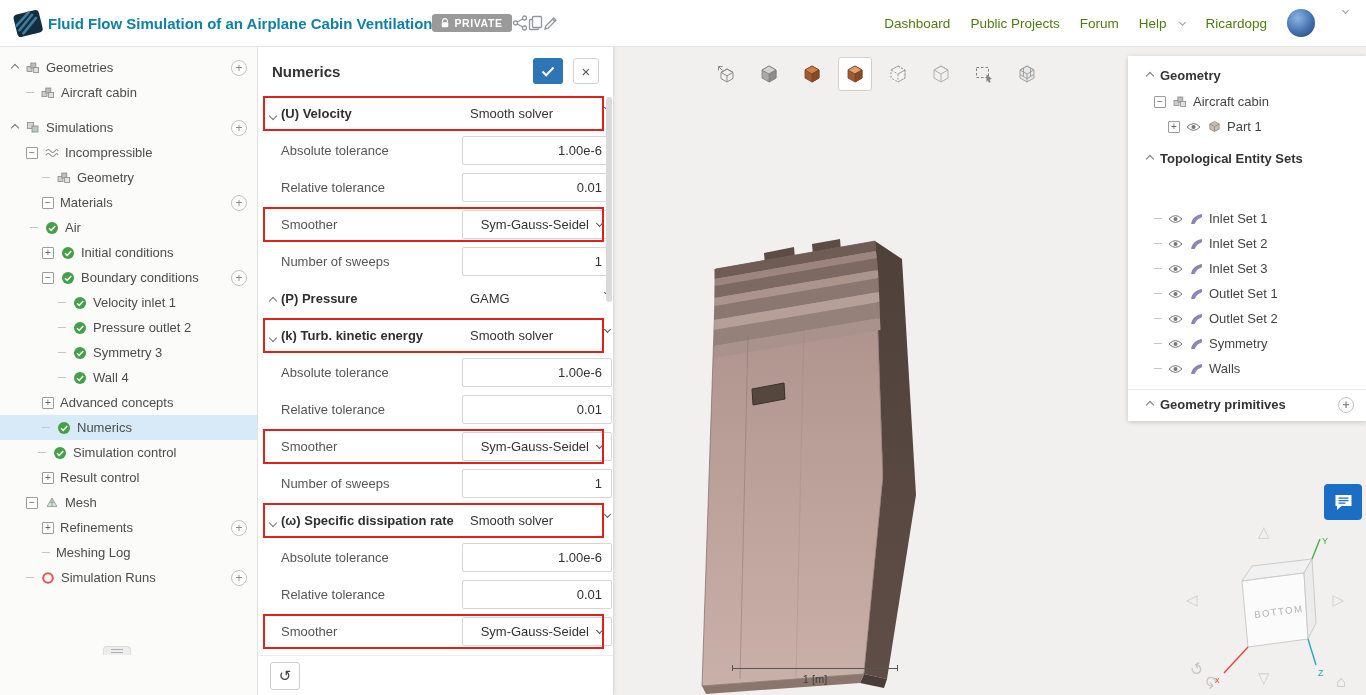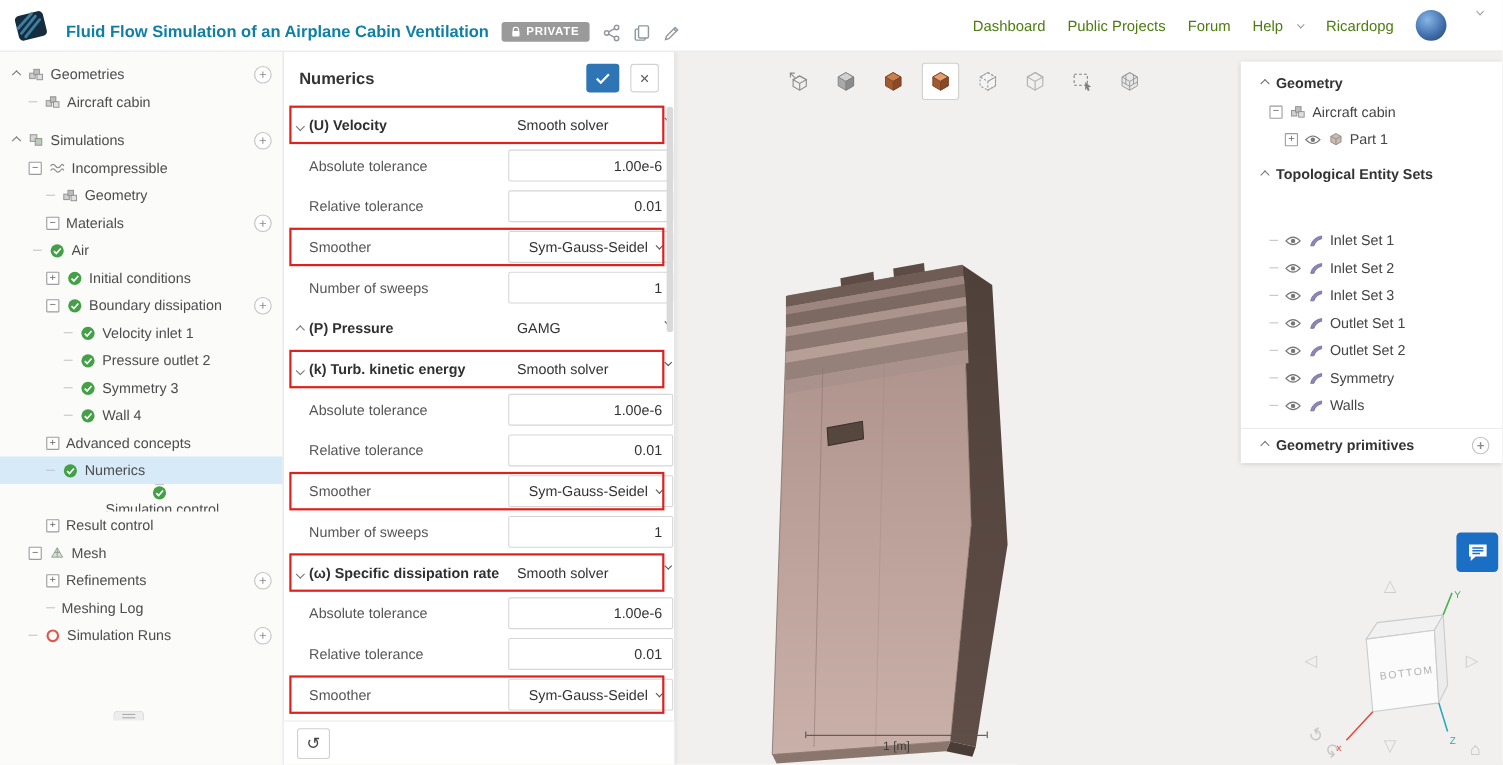--- a/index.html
+++ b/index.html
@@ -2,21 +2,21 @@
 <html style="--title: #0e7fa5; --accent: #2e75b6; --highlight: #e0201c; --check-green: #43a047; --selected-bg: #d6eaf8; --badge-gray: #9a9a9a; --chat-blue: #1a6fc4;"><head>
 <meta charset="utf-8">
 <style>
   *{margin:0;padding:0;box-sizing:border-box}
   html,body{width:1366px;height:695px}
   body{font-family:"Liberation Sans",sans-serif;background:#fff;overflow:hidden}
   #app{position:relative;width:1366px;height:695px}
 
   
   #topbar{position:absolute;top:0;left:0;right:0;height:47px;background:#fff;border-bottom:1px solid #e6e6e6;display:flex;align-items:center;justify-content:space-between;padding:0 18px 0 8px;z-index:9}
-  .tb-left{display:flex;align-items:flex-end;gap:12px}
+  .tb-left{display:flex;align-items:center;gap:0}
   .proj-title{color:var(--title,#0e7fa5);font-size:15px;font-weight:bold;white-space:nowrap}
   .badge{display:inline-flex;align-items:center;gap:5px;background:var(--badge-gray,#9a9a9a);color:#fff;font-size:10.5px;font-weight:bold;letter-spacing:.6px;padding:3px 9px;border-radius:3px}
   .hic{display:inline-flex;cursor:pointer}
   .tb-right{display:flex;gap:20px;color:#4d7c0f;font-size:13.5px}
   .navlink{display:inline-flex;align-items:center;gap:6px;cursor:pointer;white-space:nowrap}
   .avatar{width:28px;height:28px;border-radius:50%;background:radial-gradient(circle at 38% 32%,#8ab5e6 0%,#4472ae 55%,#243f66 100%);display:inline-block}
 
   
   .chev{display:inline-block;width:7px;height:7px;border-right:1.4px solid #777;border-bottom:1.4px solid #777;transform:rotate(45deg)}
   .chev.up{transform:rotate(225deg)}
@@ -251,21 +251,21 @@
           <span class="tlabel">Initial conditions</span>
         </div>
         <div class="trow" style="padding-left: 42px;">
           <span class="exp">−</span>
           <span class="ticon">
             <svg width="14" height="14" viewBox="0 0 14 14">
               <circle cx="7" cy="7" r="6" fill="#43a047"></circle>
               <path d="M4 7.3 L6.2 9.4 L10.2 4.9" fill="none" stroke="#fff" stroke-width="1.5"></path>
             </svg>
           </span>
-          <span class="tlabel">Boundary dissipation</span>
+          <span class="tlabel">Boundary conditions</span>
           <span class="addbtn">+</span>
         </div>
         <div class="trow" style="padding-left: 58px;">
           <span class="dash"></span>
           <span class="ticon">
             <svg width="14" height="14" viewBox="0 0 14 14">
               <circle cx="7" cy="7" r="6" fill="#43a047"></circle>
               <path d="M4 7.3 L6.2 9.4 L10.2 4.9" fill="none" stroke="#fff" stroke-width="1.5"></path>
             </svg>
           </span>
@@ -308,21 +308,21 @@
         <div class="trow selected" style="padding-left: 42px;">
           <span class="dash"></span>
           <span class="ticon">
             <svg width="14" height="14" viewBox="0 0 14 14">
               <circle cx="7" cy="7" r="6" fill="#43a047"></circle>
               <path d="M4 7.3 L6.2 9.4 L10.2 4.9" fill="none" stroke="#fff" stroke-width="1.5"></path>
             </svg>
           </span>
           <span class="tlabel">Numerics</span>
         </div>
-        <div class="trow" style="padding-left: 38px; flex-direction: column;">
+        <div class="trow" style="padding-left: 38px;">
           <span class="dash"></span>
           <span class="ticon">
             <svg width="14" height="14" viewBox="0 0 14 14">
               <circle cx="7" cy="7" r="6" fill="#43a047"></circle>
               <path d="M4 7.3 L6.2 9.4 L10.2 4.9" fill="none" stroke="#fff" stroke-width="1.5"></path>
             </svg>
           </span>
           <span class="tlabel">Simulation control</span>
         </div>
         <div class="trow" style="padding-left: 42px;">

